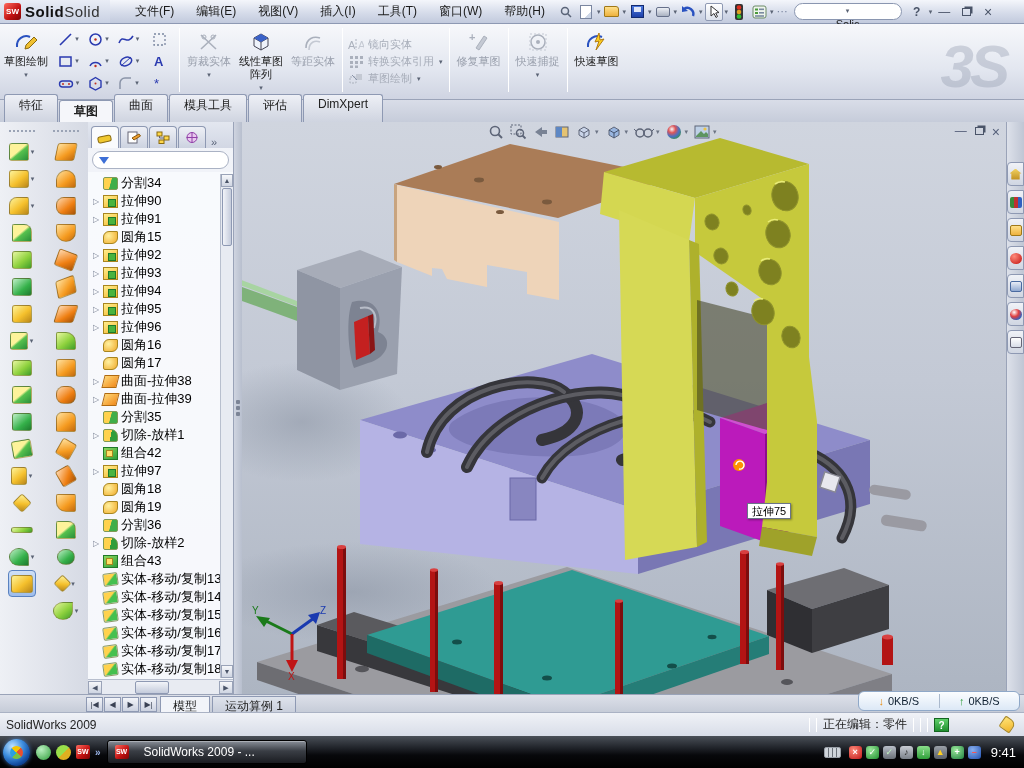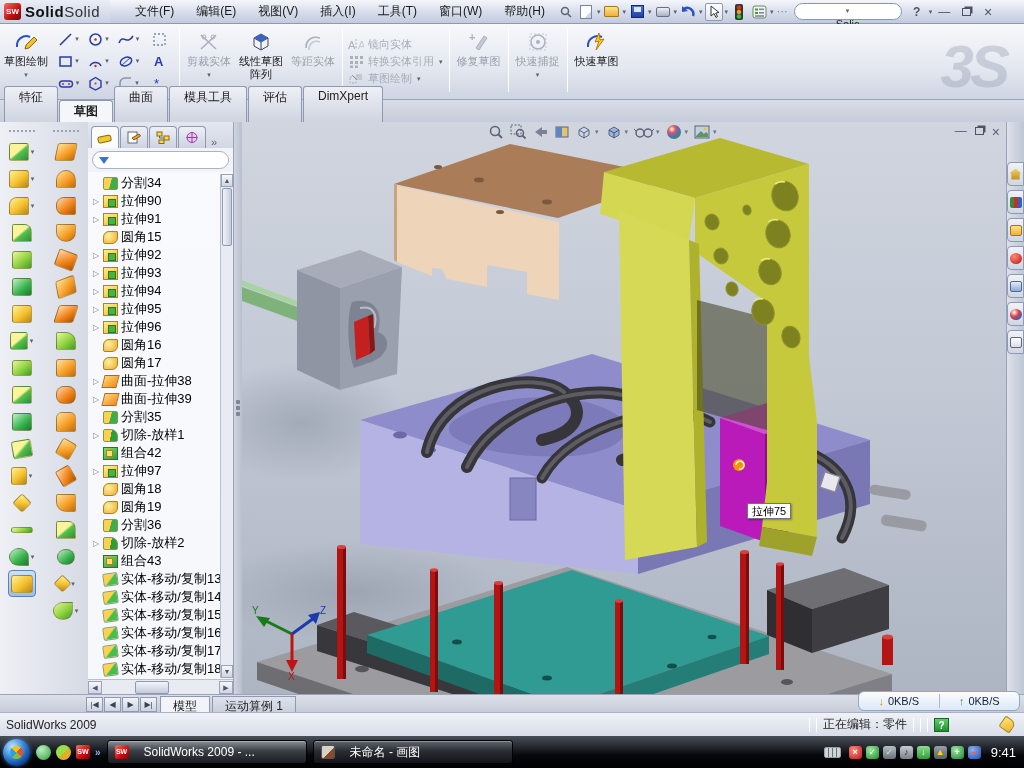--- a/index.html
+++ b/index.html
@@ -47,21 +47,21 @@
   .rb-row { display:flex; align-items:center; gap:4px; font-size:11px; color:#9aa0ad; }
   .rb-row .rowico { width:16px; height:14px; display:flex; align-items:center; justify-content:center; }
   .gray-glyph { color:#a7adb9; }
   .watermark { position:absolute; right:18px; top:8px; font-size:60px; font-style:italic; font-weight:bold;
     color:rgba(140,150,170,.35); letter-spacing:-4px; }
 
   
   .cmdtabs { position:absolute; left:0; top:100px; width:1024px; height:22px;
     background:linear-gradient(#d9dde8,#c6ccda); display:flex; align-items:flex-end; padding-left:4px; }
   .cmdtab { padding:2px 14px; font-size:12px; color:#222; background:linear-gradient(#eef0f6,#cfd4e0);
-    border:1px solid #8e99b3; border-bottom:none; border-radius:3px 3px 0 0; margin-right:1px; height:36px; }
+    border:1px solid #8e99b3; border-bottom:none; border-radius:3px 3px 0 0; margin-right:1px; height:28px; }
   .cmdtab.active { background:#f5f6fa; font-weight:bold; height:22px; }
 
   
   .main { position:absolute; left:0; top:122px; width:1024px; height:572px; display:flex; }
 
   .lt-wrap { width:88px; height:572px; background:linear-gradient(90deg,#eef0f5,#d6dae4); display:flex; }
   .lt-col { width:44px; display:flex; flex-direction:column; align-items:center; padding-top:8px; }
   .lt-grip { width:26px; height:4px; border-top:2px dotted #9aa3b5; margin-bottom:4px; }
   .lt-cell { height:27px; display:flex; align-items:center; gap:1px; }
   .lt-ico { width:20px; height:18px; border-radius:3px; border:1px solid rgba(120,110,60,.55); }
@@ -1110,24 +1110,20 @@
     <span class="ql">
       <span class="ql-ico" style="background:radial-gradient(circle at 35% 30%,#baf0c0,#2f9e3a);border-radius:50%;"></span>
       <span class="ql-ico" style="background:linear-gradient(135deg,#9adf4a 50%,#e0b020 50%);border-radius:50%;"></span>
       <span class="ql-ico tb-swcube">SW</span>
       <span style="color:#9ab4e8;font-size:10px;font-weight:bold;">»</span>
     </span>
     <span class="taskbtn active">
       <span class="tb-swcube">SW</span>
       <span class="tlabel">SolidWorks 2009 - ...</span>
     </span>
-    <span class="taskbtn">
-      <span class="paint-ico"></span>
-      <span class="tlabel">未命名 - 画图</span>
-    </span>
     <div class="tray">
       <span class="kb-ico"></span>
       <span class="tray-ico" style="background:radial-gradient(circle at 35% 30%,#ff8a7a,#c01818);">×</span>
       <span class="tray-ico" style="background:radial-gradient(circle at 35% 30%,#9ae89a,#1f8f2f);">✓</span>
       <span class="tray-ico" style="background:linear-gradient(#b8bec8,#6a7078);color:#bff0bf;">✓</span>
       <span class="tray-ico" style="background:linear-gradient(#c8ccd4,#7a8088);color:#333;">♪</span>
       <span class="tray-ico" style="background:linear-gradient(#8adf8a,#2f9e3a);">↓</span>
       <span class="tray-ico" style="background:linear-gradient(#9aa0a8,#5a6068);color:#ffd020;">▲</span>
       <span class="tray-ico" style="background:radial-gradient(circle at 35% 30%,#9ae89a,#208040);">+</span>
       <span class="tray-ico" style="background:radial-gradient(circle at 35% 30%,#8ab0f0,#2050b0);color:#ff5050;">–</span>

